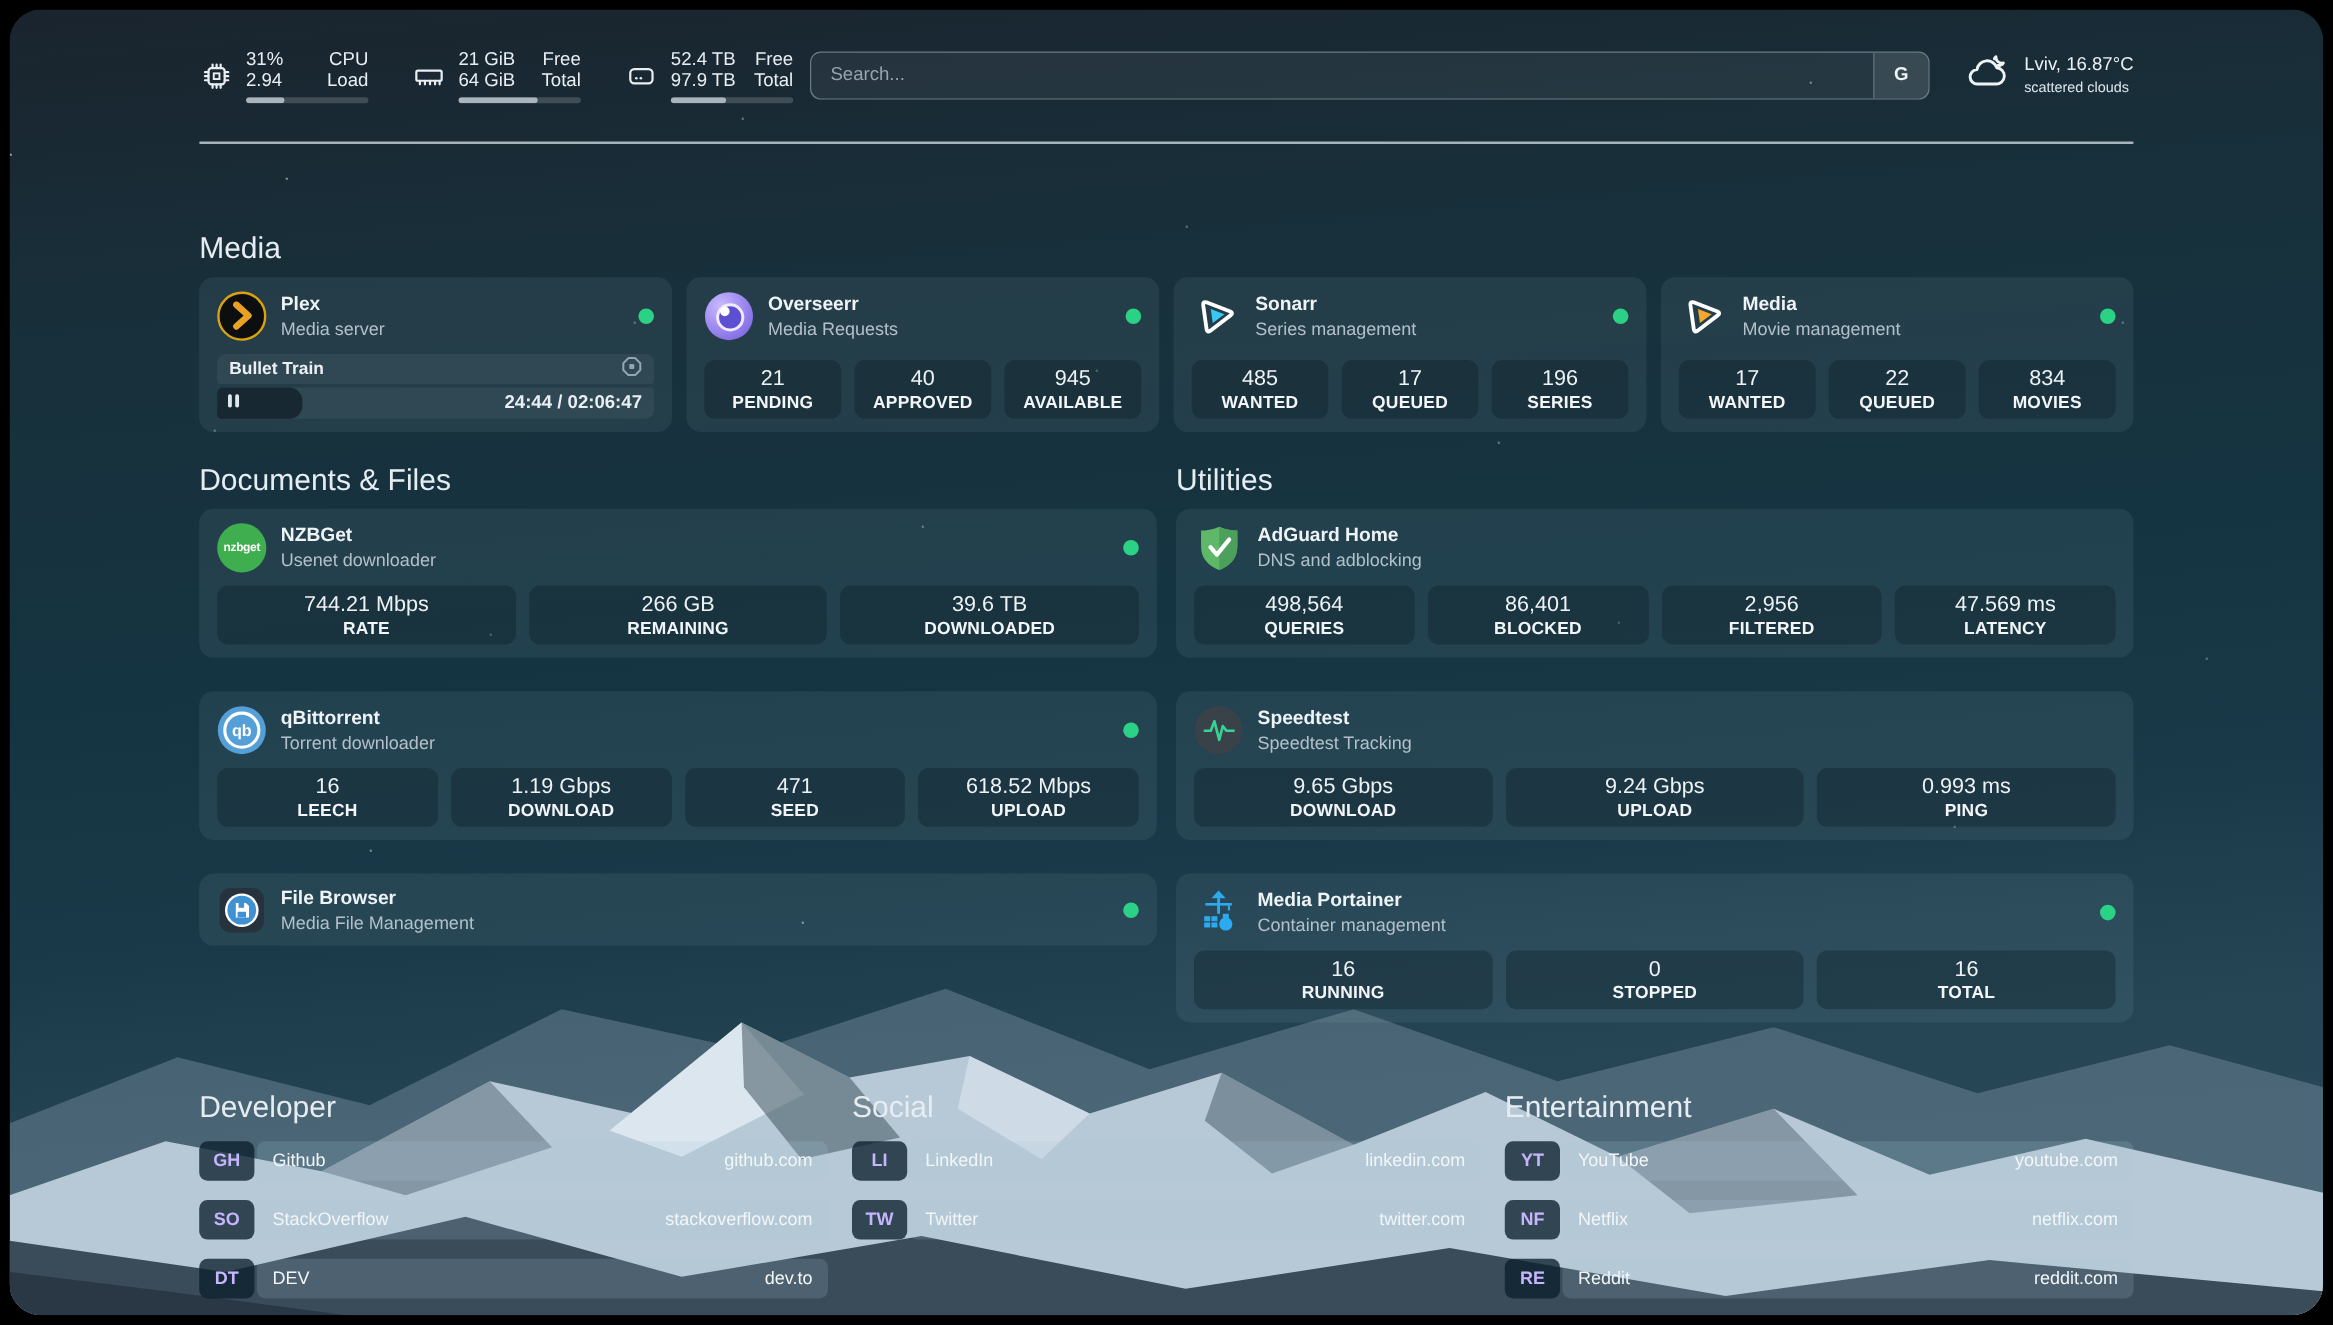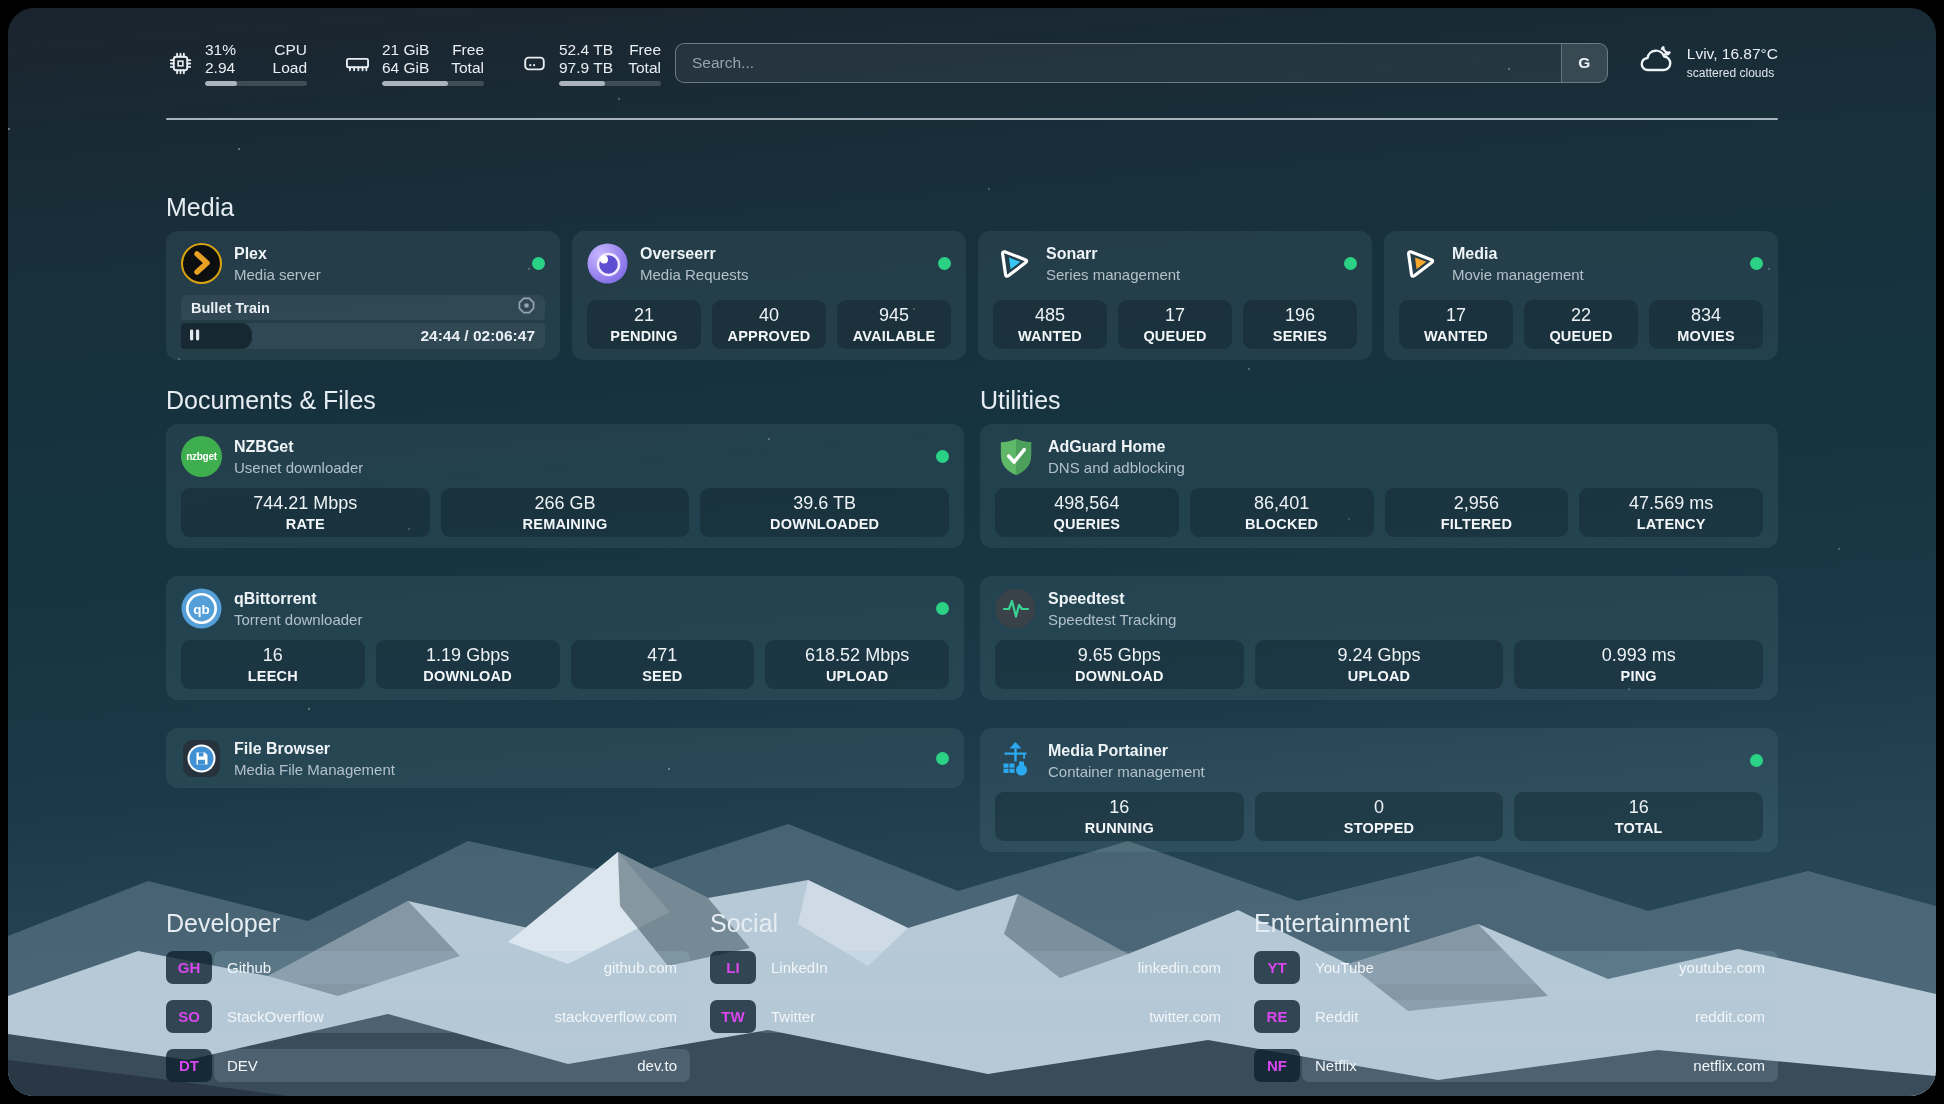--- a/index.html
+++ b/index.html
@@ -75,21 +75,21 @@
   .plex-bg{ background:#0c0e10; border:2px solid #d9a310; }
   .nzb-bg{ background:#3fae4e; }
   .nzb-txt{ color:#fff; font-size:10px; font-weight:700; letter-spacing:-0.3px; }
 
   
   .bm-grid{ display:grid; grid-template-columns:repeat(3,1fr); gap:20px; margin-top:56px; }
   .bm-col h2{ margin-bottom:13px; }
   .bm-list{ display:flex; flex-direction:column; gap:16px; }
   .bm-row{ display:flex; gap:2px; height:33px; text-decoration:none; cursor:pointer; }
   .bm-abbr{ width:46px; background:rgba(13,32,46,0.78); border-radius:7px; display:flex; align-items:center;
-            justify-content:center; color:#d946ef; font-size:15px; font-weight:600; }
+            justify-content:center; color:#c4b5fd; font-size:15px; font-weight:600; }
   .bm-body{ flex:1; background:rgba(168,198,216,0.18); border-radius:7px; display:flex; align-items:center;
             justify-content:space-between; padding:0 13px; }
   .bm-name{ color:#f2f6f8; font-size:15px; }
   .bm-url{ color:#f2f6f8; font-size:15px; }
 </style>
 </head>
 <body>
 
 <div class="window">
   <div class="bg"></div>
@@ -593,31 +593,31 @@
         <h2 class="sec-title">Entertainment</h2>
         <div class="bm-list">
           <a class="bm-row">
             <span class="bm-abbr">YT</span>
             <span class="bm-body">
               <span class="bm-name">YouTube</span>
               <span class="bm-url">youtube.com</span>
             </span>
           </a>
           <a class="bm-row">
+            <span class="bm-abbr">NF</span>
+            <span class="bm-body">
+              <span class="bm-name">Netflix</span>
+              <span class="bm-url">netflix.com</span>
+            </span>
+          </a>
+          <a class="bm-row">
             <span class="bm-abbr">RE</span>
             <span class="bm-body">
               <span class="bm-name">Reddit</span>
               <span class="bm-url">reddit.com</span>
             </span>
           </a>
-          <a class="bm-row">
-            <span class="bm-abbr">NF</span>
-            <span class="bm-body">
-              <span class="bm-name">Netflix</span>
-              <span class="bm-url">netflix.com</span>
-            </span>
-          </a>
         </div>
       </div>
     </div>
 
   </div>
 </div>
 
 </body></html>

